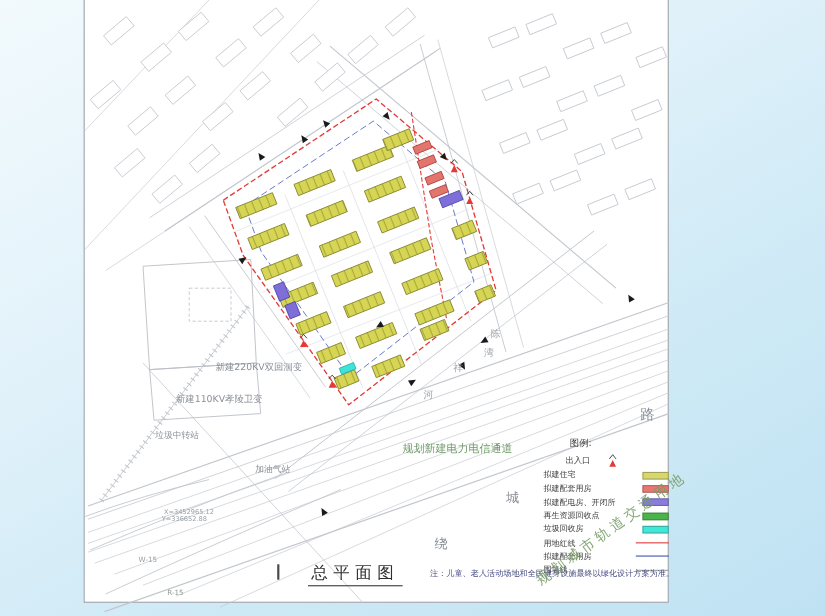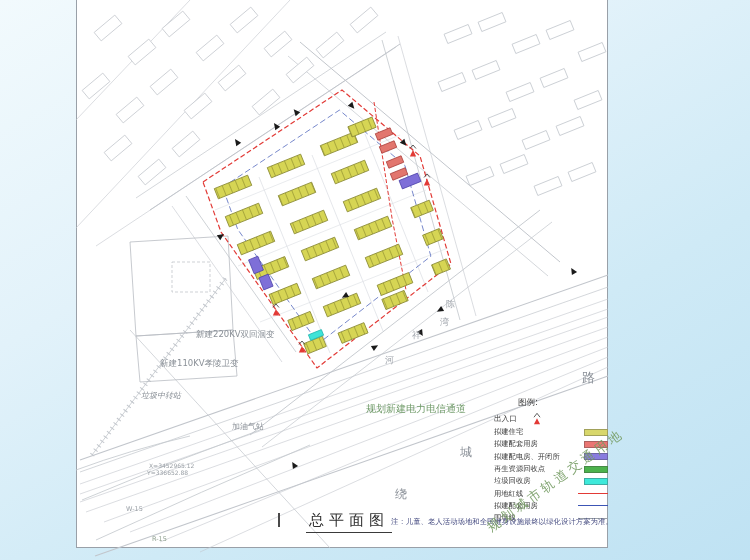--- a/index.html
+++ b/index.html
@@ -11,22 +11,22 @@
   svg.plan{position:absolute;left:0;top:0;width:750px;height:560px;}
   .ov{position:absolute;white-space:nowrap;line-height:1;}
   .legend{position:absolute;left:494px;top:397px;width:114px;}
   .legend .lt{font-size:8.5px;color:#3b3b3b;margin-bottom:3px;padding-left:24px;}
   .lrow{display:flex;align-items:center;height:12.3px;}
   .lrow .ll{font-size:7.3px;color:#3b3b3b;letter-spacing:0;}
   .lrow .sp{flex:1;}
   .sw{width:24px;height:7px;border:0.5px solid rgba(60,60,60,.35);box-sizing:border-box;}
   .ln{width:30px;height:0;}
   .erow{display:flex;align-items:center;height:13px;margin-bottom:1px;}
-  .erow .ll{font-size:7.6px;color:#3b3b3b;}
-  .titleblock{position:absolute;left:252px;top:511px;display:flex;align-items:flex-start;margin-left:26px;}
+  .erow .ll{font-size:7.6px;color:#3b3b3b;margin-left:20px;}
+  .titleblock{position:absolute;left:252px;top:511px;display:flex;align-items:flex-start;}
   .titleblock .tick{display:inline-block;width:2px;height:14px;background:#4a4a4a;margin-top:2px;}
   .titleblock .ttl{margin-left:26px;font-size:15px;color:#2e2e2e;letter-spacing:5px;
     border-bottom:1.5px solid #3a3a3a;padding:0 3px 2px 3px;}
   .note{position:absolute;left:391px;top:517px;font-size:7.4px;color:#474d82;white-space:nowrap;}
   .watermark{position:absolute;left:489px;top:520px;font-size:13px;letter-spacing:3.5px;
     color:rgba(118,156,100,.9);transform:rotate(-36deg);transform-origin:left center;white-space:nowrap;}
 </style>
 </head>
 <body>
 
@@ -168,21 +168,21 @@
       <path d="M0,-3.6 L3,3 L-3,3 Z" fill="#1a1a1a" transform="translate(404 143) rotate(140)"></path>
       <path d="M0,-3.6 L3,3 L-3,3 Z" fill="#1a1a1a" transform="translate(352 106) rotate(140)"></path>
       <path d="M0,-3.6 L3,3 L-3,3 Z" fill="#1a1a1a" transform="translate(296 112) rotate(-40)"></path>
       <path d="M0,-3.6 L3,3 L-3,3 Z" fill="#1a1a1a" transform="translate(573 271) rotate(-30)"></path>
       <path d="M0,-3.6 L3,3 L-3,3 Z" fill="#1a1a1a" transform="translate(294 465) rotate(-30)"></path>
     </svg>
 
   <div id="labels">
       <div class="ov" style="left: 196px; top: 330px; font-size: 8.5px; color: rgb(138, 144, 151);">新建220KV双回洄变</div>
       <div class="ov" style="left: 160px; top: 359px; font-size: 8.5px; color: rgb(138, 144, 151);">新建110KV孝陵卫变</div>
-      <div class="ov" style="left: 141px; top: 392px; font-size: 8px; color: rgb(138, 144, 151); font-style: italic;">垃圾中转站</div>
+      <div class="ov" style="left: 141px; top: 392px; font-size: 8px; color: rgb(138, 144, 151);">垃圾中转站</div>
       <div class="ov" style="left: 196px; top: 423px; font-size: 8px; color: rgb(138, 144, 151); margin-left: 36px;">加油气站</div>
       <div class="ov" style="left: 366px; top: 404px; font-size: 10px; color: rgb(111, 154, 104);">规划新建电力电信通道</div>
       <div class="ov" style="left: 149px; top: 463px; font-size: 6px; color: rgb(154, 160, 166);">X=3452965.12</div>
       <div class="ov" style="left: 147px; top: 470px; font-size: 6px; color: rgb(154, 160, 166);">Y=336652.88</div>
       <div class="ov" style="left: 126px; top: 506px; font-size: 6.5px; color: rgb(154, 160, 166);">W-15</div>
       <div class="ov" style="left: 152px; top: 536px; font-size: 6.5px; color: rgb(143, 160, 143);">R-15</div>
       <div class="ov" style="left: 582px; top: 371px; font-size: 13px; color: rgb(136, 142, 150);">路</div>
       <div class="ov" style="left: 460px; top: 446px; font-size: 12px; color: rgb(136, 142, 150);">城</div>
       <div class="ov" style="left: 395px; top: 488px; font-size: 12px; color: rgb(136, 142, 150);">绕</div>
       <div class="ov" style="left: 446px; top: 300px; font-size: 9px; color: rgb(160, 165, 172);">陈</div>

